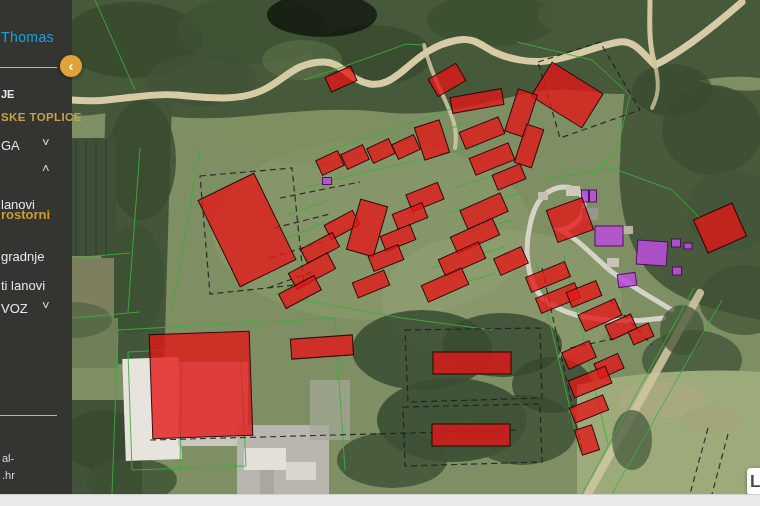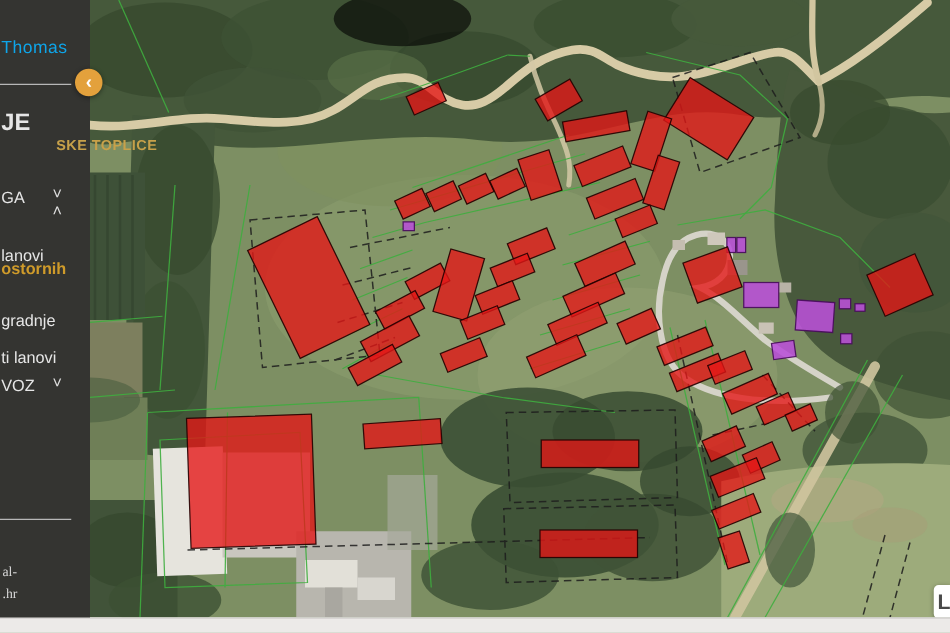--- a/index.html
+++ b/index.html
@@ -21,24 +21,24 @@
   .sidebar { position:absolute; left:0; top:0; width:72px; height:494px;
              background:#343431; color:#e8e8e8; z-index:5; overflow:visible; }
   .logo { position:absolute; left:1px; top:29px; font-size:14px; font-weight:500;
           color:#0ea5e9; letter-spacing:.4px; white-space:nowrap; }
   .divider { position:absolute; left:0; height:0; border-top:1px solid #cfcfcf; opacity:.85; }
   .div1 { top:67px;  width:57px; }
   .div2 { top:415px; width:57px; }
   .nav-item { position:absolute; left:1px; white-space:nowrap; font-size:13px; color:#e6e6e6;
               cursor:pointer; display:flex; align-items:center; }
   .nav-item .chev { position:absolute; left:41px; top:-3px; font-size:13px; color:#dddddd; }
-  .section { font-weight:700; font-size:19px; }
-  .gold { color:#c7a14a; font-weight:700; font-size:11.5px; letter-spacing:.4px;padding-left:44px; }
+  .section { font-weight:700; font-size:11px; }
+  .gold { color:#c7a14a; font-weight:700; font-size:11.5px; letter-spacing:.4px; }
   .active-orange { color:#cf9b2a; font-weight:700; }
-  .footer-line { position:absolute; left:2px; font-size:11px; color:#d8d8d8; white-space:nowrap;font-family:Liberation Serif, serif; }
+  .footer-line { position:absolute; left:2px; font-size:11px; color:#d8d8d8; white-space:nowrap; }
 
   
   .collapse-btn { position:absolute; left:60px; top:55px; width:22px; height:22px;
                   border-radius:50%; background:#e3a13c; color:#ffffff; z-index:6;
                   display:flex; align-items:center; justify-content:center;
                   font-size:15px; font-weight:700; line-height:1;
                   box-shadow:0 1px 4px rgba(0,0,0,.45); cursor:pointer; }
   .collapse-btn span { margin-top:-2px; }
 
   
@@ -251,33 +251,33 @@
   <div class="sidebar">
     <div class="logo">Thomas</div>
     <div class="divider div1"></div>
 
     <div class="nav-item section" style="top:88px">
       <span>JE</span>
     </div>
     <div class="nav-item gold" style="top:111px">
       <span>SKE TOPLICE</span>
     </div>
-    <div class="nav-item" style="top:150px">
+    <div class="nav-item" style="top:138px">
       <span>GA</span>
       <span class="chev">˅</span>
     </div>
     <div class="nav-item" style="top:164px">
       <span></span>
       <span class="chev">˄</span>
     </div>
     <div class="nav-item" style="top:197px">
       <span>lanovi</span>
     </div>
     <div class="nav-item active-orange" style="top:207px">
-      <span>ostornih</span>
+      <span>rostorni</span>
     </div>
     <div class="nav-item" style="top:249px">
       <span>gradnje</span>
     </div>
     <div class="nav-item" style="top:278px">
       <span>ti lanovi</span>
     </div>
     <div class="nav-item" style="top:301px">
       <span>VOZ</span>
       <span class="chev">˅</span>

